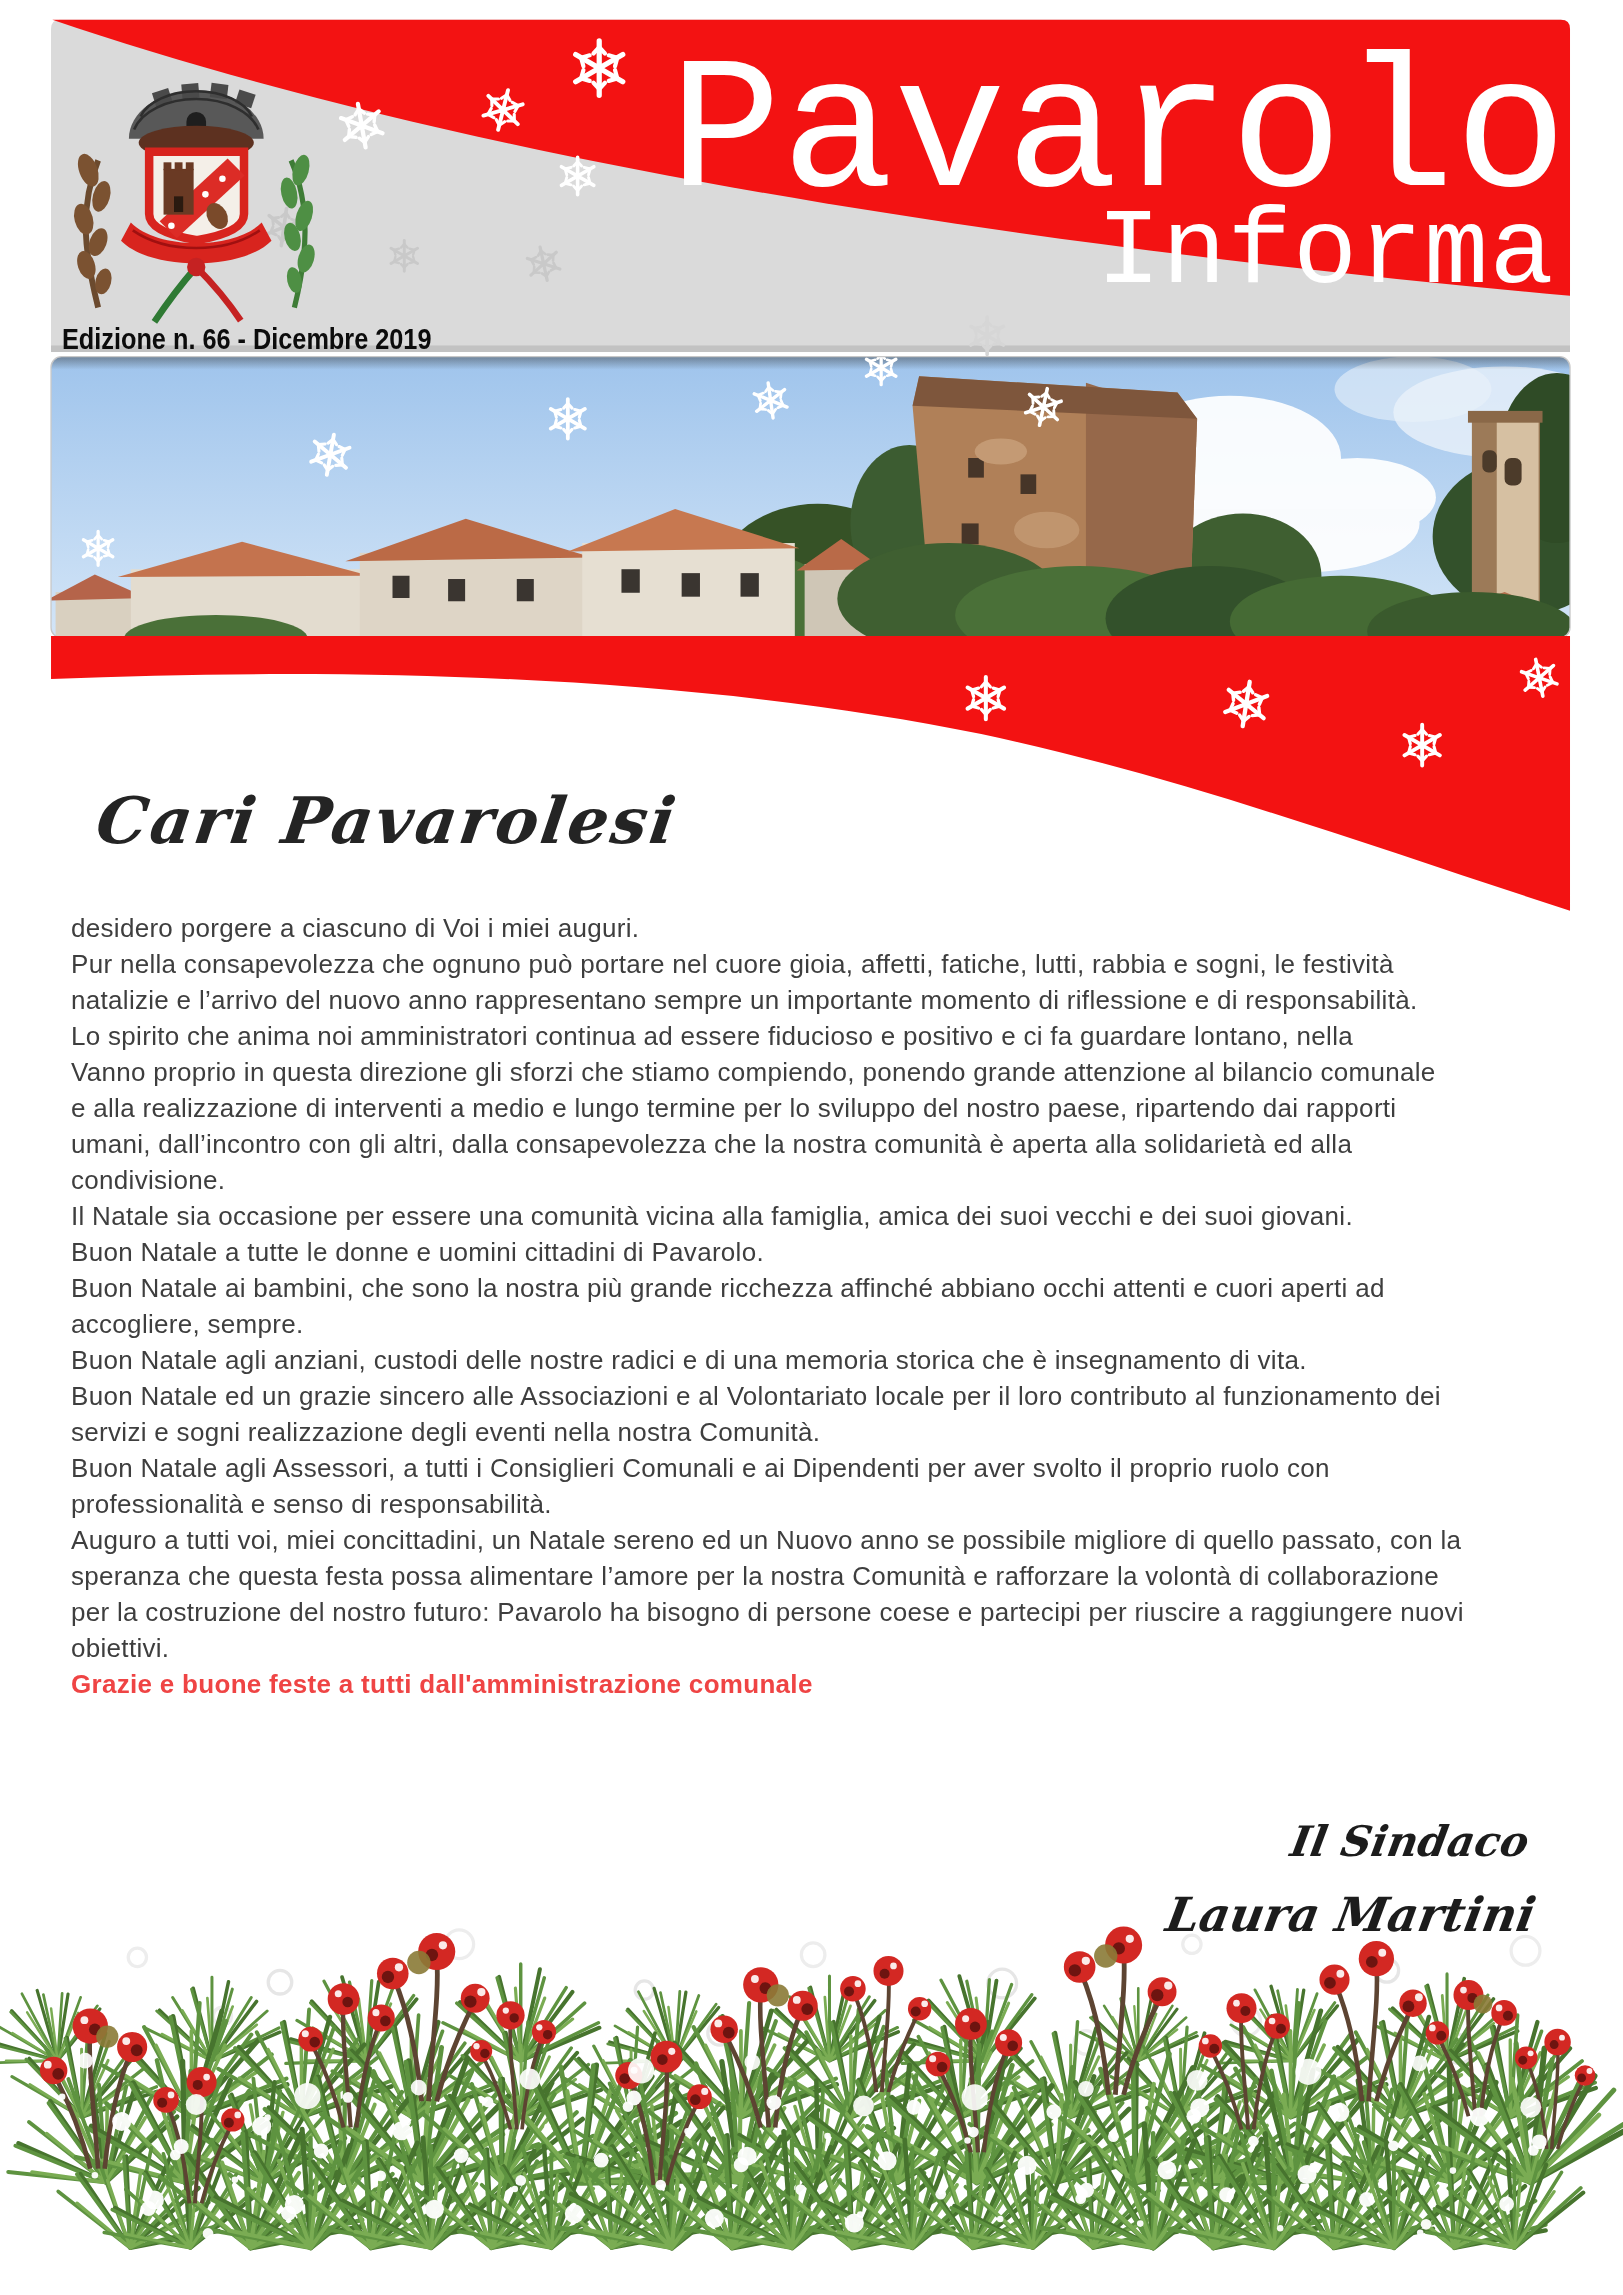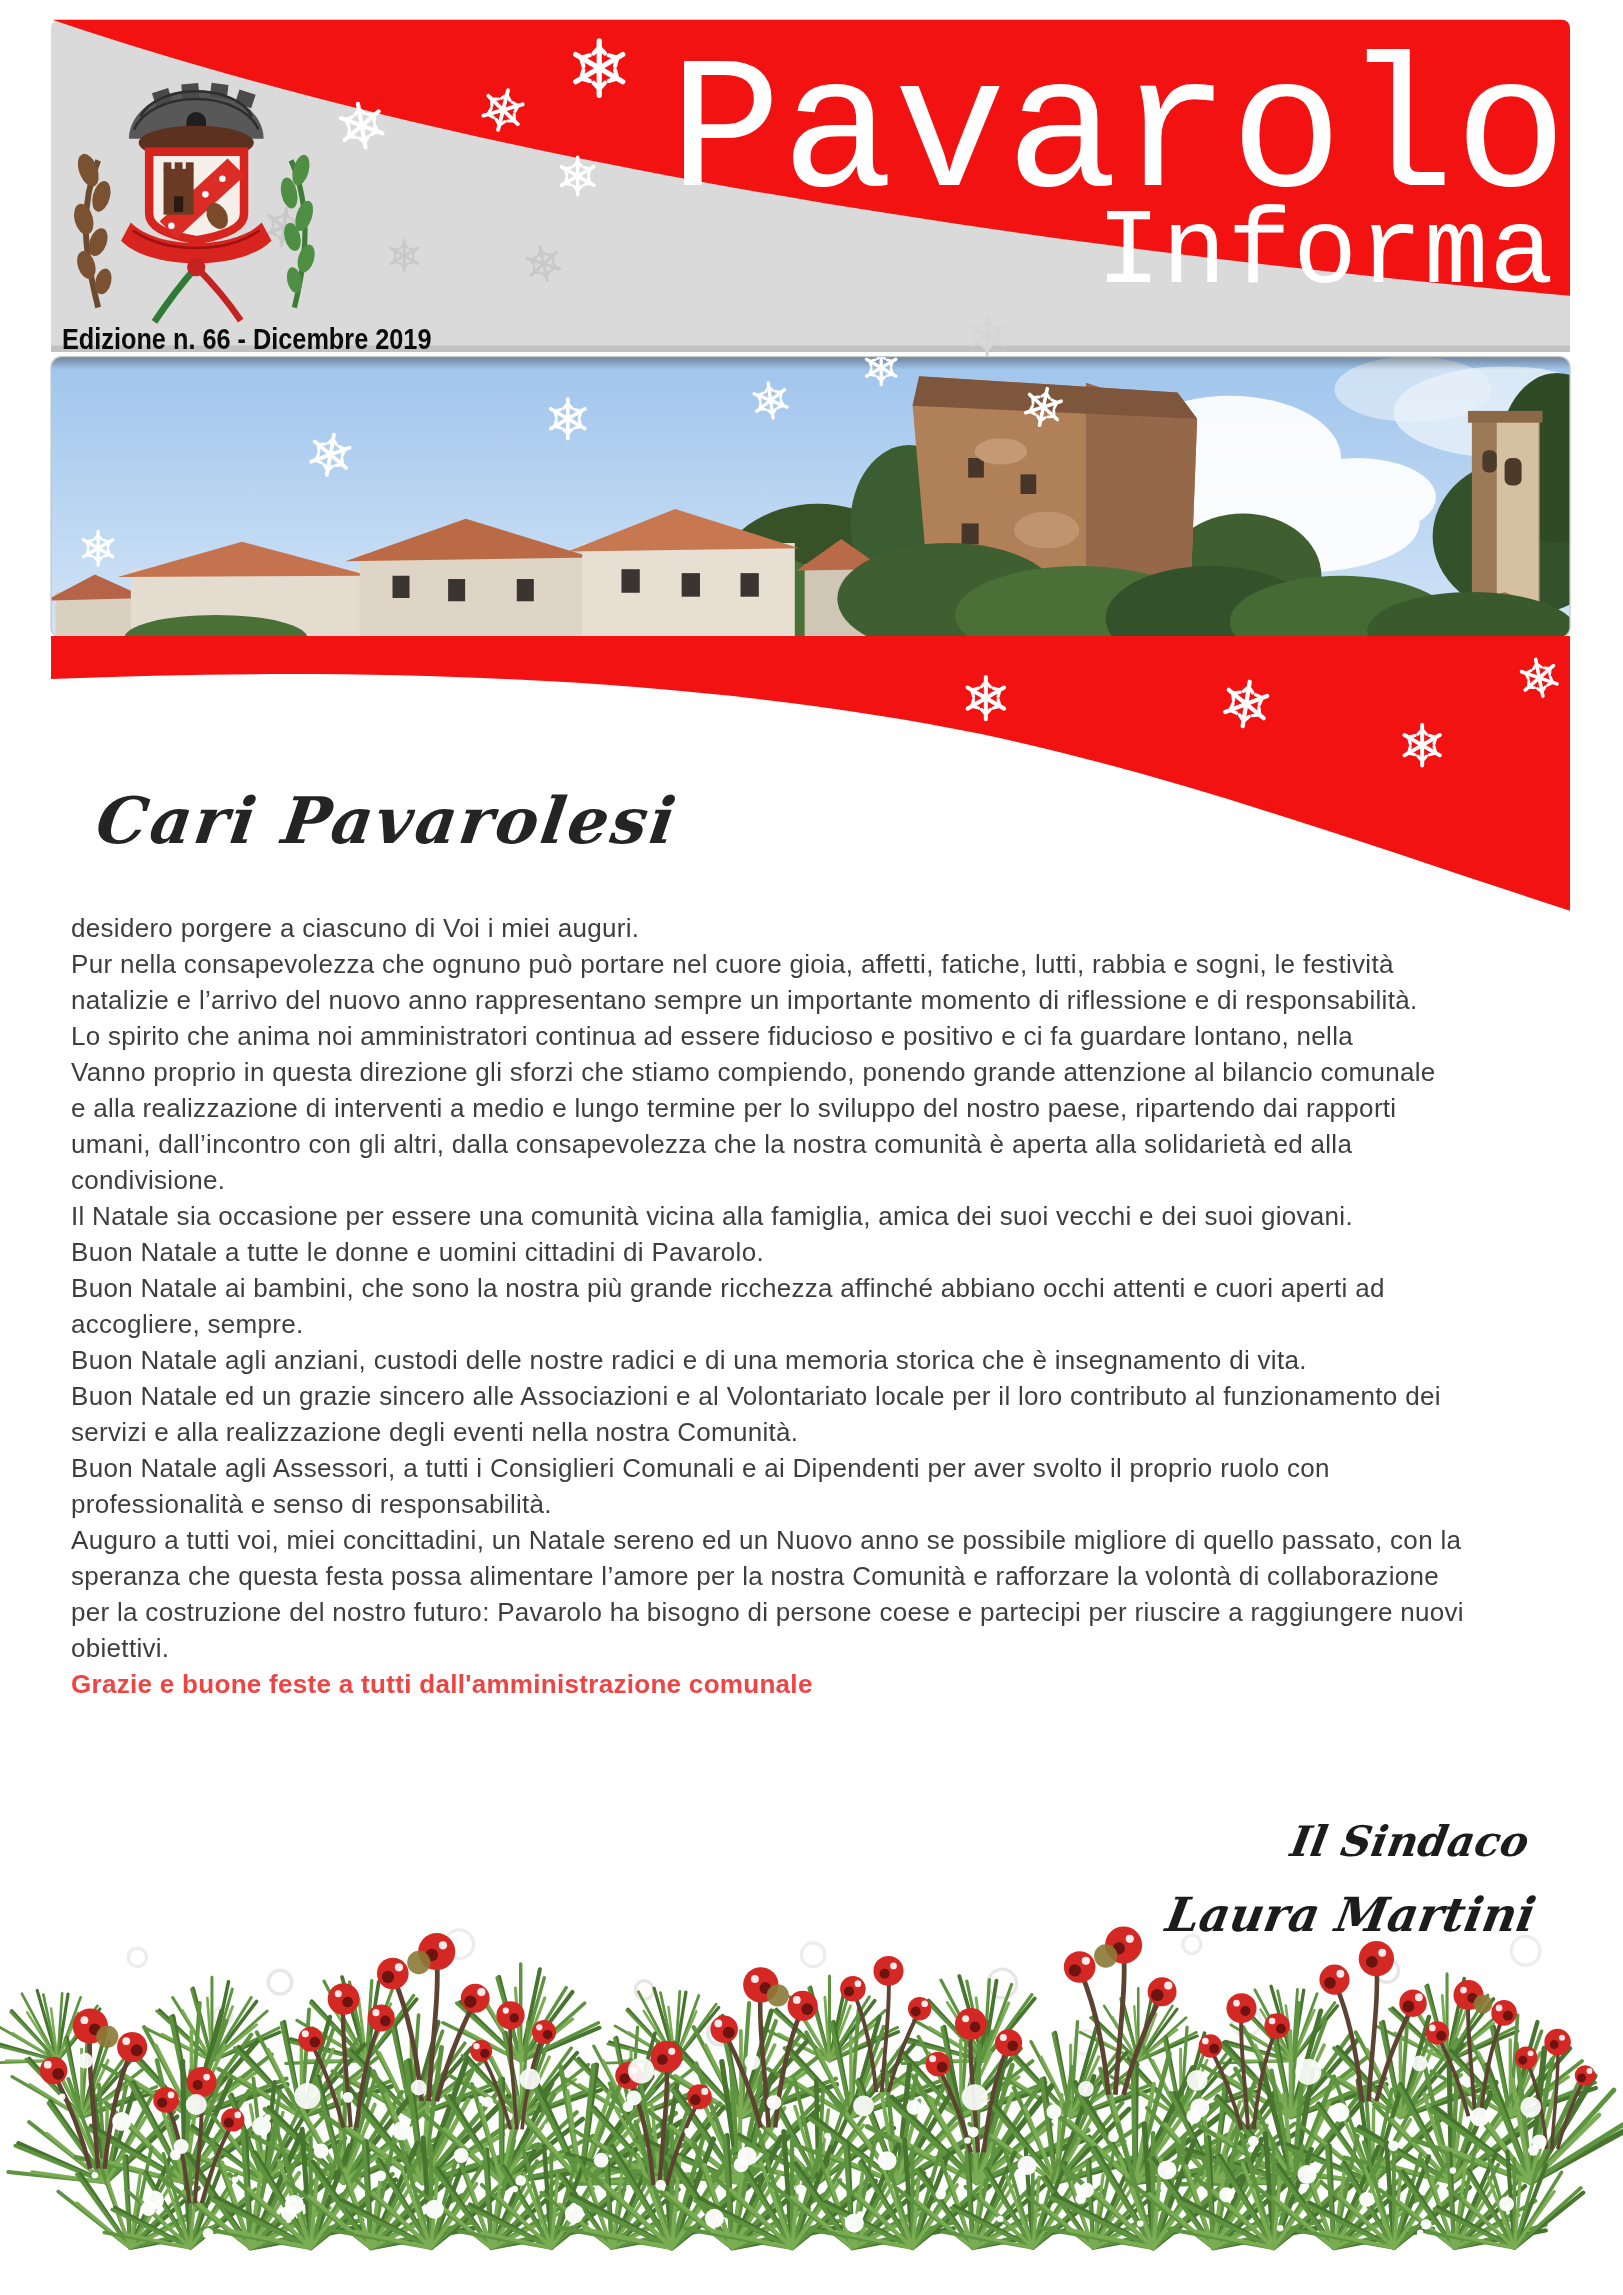--- a/index.html
+++ b/index.html
@@ -616,21 +616,21 @@
     <div class="ln">Vanno proprio in questa direzione gli sforzi che stiamo compiendo, ponendo grande attenzione al bilancio comunale</div>
     <div class="ln">e alla realizzazione di interventi a medio e lungo termine per lo sviluppo del nostro paese, ripartendo dai rapporti</div>
     <div class="ln">umani, dall’incontro con gli altri, dalla consapevolezza che la nostra comunità è aperta alla solidarietà ed alla</div>
     <div class="ln">condivisione.</div>
     <div class="ln">Il Natale sia occasione per essere una comunità vicina alla famiglia, amica dei suoi vecchi e dei suoi giovani.</div>
     <div class="ln">Buon Natale a tutte le donne e uomini cittadini di Pavarolo.</div>
     <div class="ln">Buon Natale ai bambini, che sono la nostra più grande ricchezza affinché abbiano occhi attenti e cuori aperti ad</div>
     <div class="ln">accogliere, sempre.</div>
     <div class="ln">Buon Natale agli anziani, custodi delle nostre radici e di una memoria storica che è insegnamento di vita.</div>
     <div class="ln">Buon Natale ed un grazie sincero alle Associazioni e al Volontariato locale per il loro contributo al funzionamento dei</div>
-    <div class="ln">servizi e alla realizzazione degli eventi nella nostra Comunità.</div>
+    <div class="ln">servizi e sogni realizzazione degli eventi nella nostra Comunità.</div>
     <div class="ln">Buon Natale agli Assessori, a tutti i Consiglieri Comunali e ai Dipendenti per aver svolto il proprio ruolo con</div>
     <div class="ln">professionalità e senso di responsabilità.</div>
     <div class="ln">Auguro a tutti voi, miei concittadini, un Natale sereno ed un Nuovo anno se possibile migliore di quello passato, con la</div>
     <div class="ln">speranza che questa festa possa alimentare l’amore per la nostra Comunità e rafforzare la volontà di collaborazione</div>
     <div class="ln">per la costruzione del nostro futuro: Pavarolo ha bisogno di persone coese e partecipi per riuscire a raggiungere nuovi</div>
     <div class="ln">obiettivi.</div>
     <div class="ln closing">Grazie e buone feste a tutti dall'amministrazione comunale</div>
   </div>
 
   <div class="sig sig-role">Il Sindaco</div>

